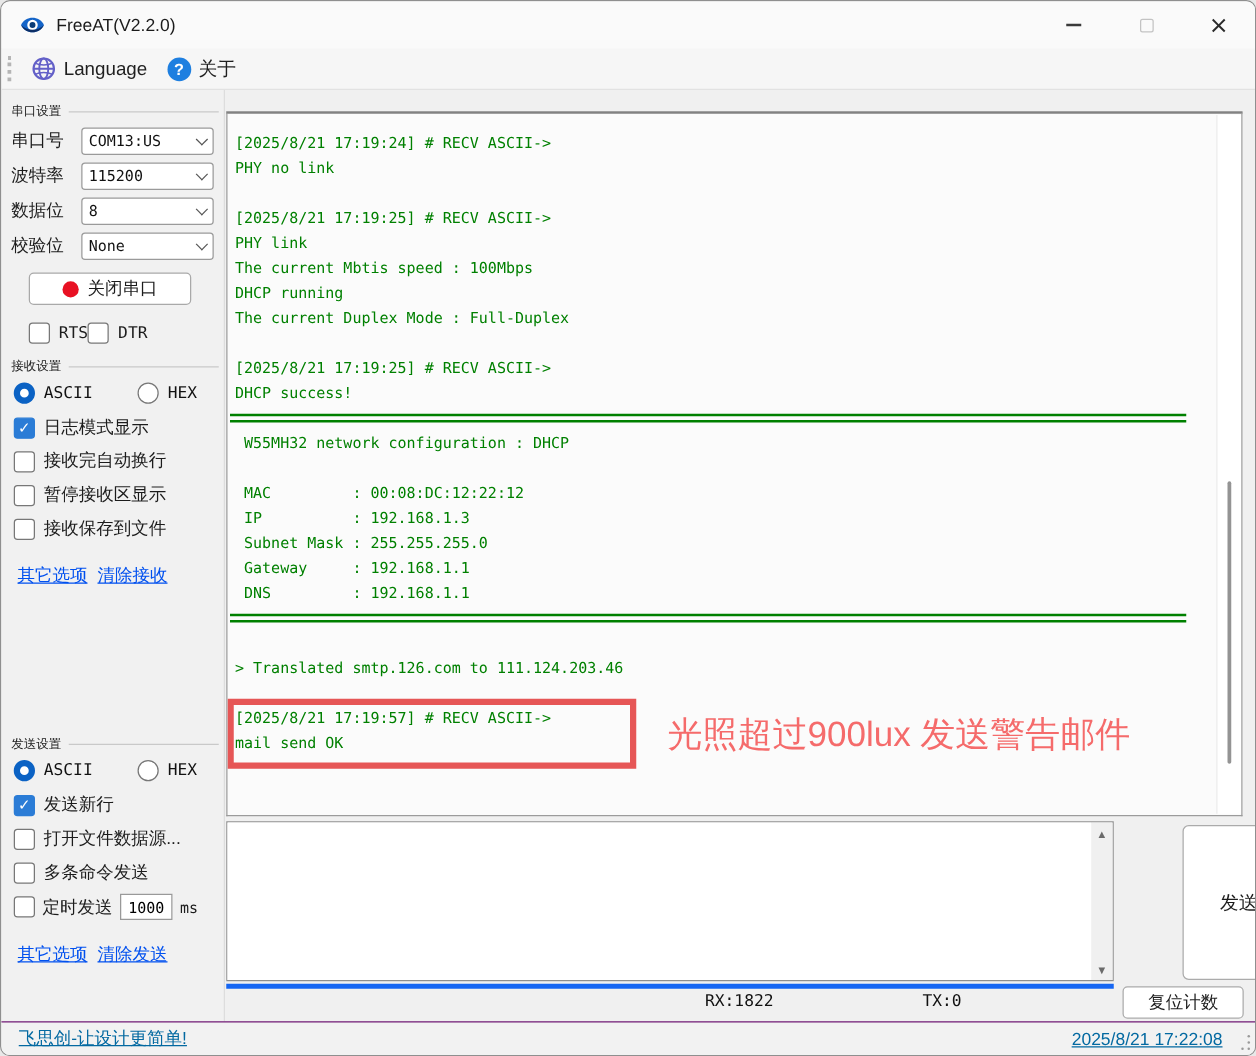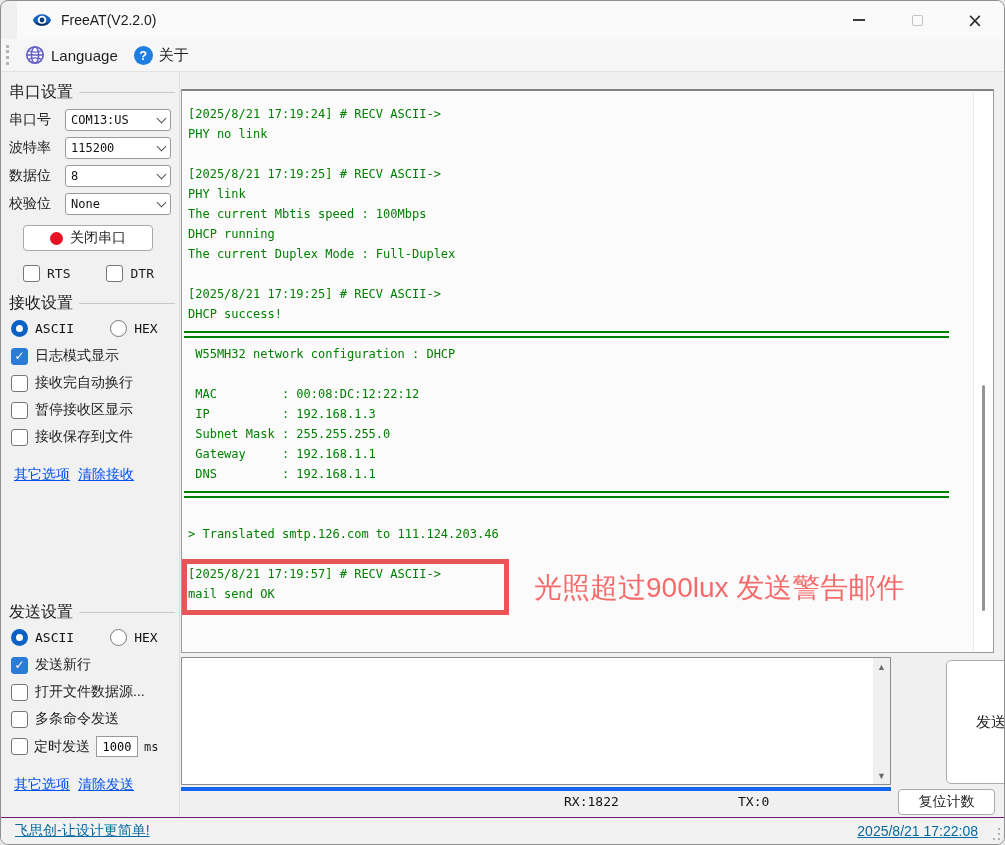--- a/index.html
+++ b/index.html
@@ -5,21 +5,21 @@
   * { margin:0; padding:0; box-sizing:border-box; }
   html,body { width:1005px; height:845px; background:#e8e8e8; font-family:"Liberation Sans","DejaVu Sans",sans-serif; }
   :root{
     --log-green:#008000; --annotation-red:#f56b6b; --box-red:#e65656;
     --accent-blue:#2b7cd6; --link-blue:#0050ef; --progress-blue:#1666f2;
   }
   .window{ position:relative; width:1005px; height:845px; background:#f0f0f0;
     border:1px solid #8f8f8f; border-radius:8px; overflow:hidden; }
 
   
-  .titlebar{ position:absolute; left:16px; top:0; right:0; height:38px; background:#fafafa;
+  .titlebar{ position:absolute; left:0; top:0; right:0; height:38px; background:#fafafa;
     display:flex; align-items:center; padding-left:14px; }
   .app-logo{ width:22px; height:22px; margin-right:8px; flex:none; }
   .win-title{ font-size:14px; color:#1b1b1b; }
   .win-controls{ position:absolute; right:0; top:0; height:38px; display:flex; }
   .wc{ width:58px; height:38px; display:flex; align-items:center; justify-content:center; cursor:pointer; }
   .wc-min i{ display:block; width:12px; height:2px; background:#3a3a3a; }
   .wc-max i{ display:block; width:11px; height:11px; border:1px solid #c3c3c3; border-radius:2px; }
   .wc-close{ font-size:19px; color:#2a2a2a; font-family:"DejaVu Sans",sans-serif; }
 
   
@@ -28,40 +28,40 @@
   .tb-grip{ width:3px; height:20px; border-left:3px dotted #b5b5b5; margin:0 8px 0 5px; }
   .tb-btn{ display:flex; align-items:center; gap:6px; padding:4px 8px; cursor:pointer; }
   .tb-label{ font-size:15px; color:#1f1f1f; }
   .help-icon{ width:19px; height:19px; border-radius:50%; background:#1e7fe0; color:#fff;
     font-size:13px; font-weight:bold; display:flex; align-items:center; justify-content:center; }
 
   
   .left-panel{ position:absolute; left:0; top:71px; width:179px; height:747px;
     background:#f1f1f1; border-right:1px solid #dddddd; padding-top:8px; }
   .group-title{ display:flex; align-items:center; gap:6px; margin:2px 4px 6px 8px;
-    font-size:16px; color:#1c1c1c; }
+    font-size:10px; color:#1c1c1c; }
   .group-title::after{ content:""; flex:1; height:1px; background:#c9c9c9; }
   .frow{ display:flex; align-items:center; height:22px; margin:0 8px 6px 8px; }
   .flabel{ width:56px; flex:none; font-size:14px; color:#1c1c1c; }
   .fselect{ flex:1; height:22px; background:#fff; border:1px solid #9a9a9a; border-radius:3px;
     display:flex; align-items:center; padding:0 5px; cursor:pointer; }
   .fvalue{ flex:1; font-size:12px; font-family:"DejaVu Sans Mono","Liberation Mono",monospace; color:#111; white-space:nowrap; overflow:hidden; }
   .caret{ width:7px; height:7px; border-right:1.5px solid #555; border-bottom:1.5px solid #555;
     transform:rotate(45deg); margin-top:-4px; flex:none; }
   .close-port{ margin:10px 26px 8px 22px; width:130px; height:26px; background:#fff;
     border:1px solid #a9a9a9; border-radius:4px; display:flex; align-items:center; justify-content:center;
     gap:7px; font-size:14px; color:#1c1c1c; cursor:pointer; }
   .red-dot{ width:13px; height:13px; border-radius:50%; background:#e81123; }
   .cbrow{ display:flex; align-items:center; gap:7px; height:20px; margin:0 0 7px 22px;
     font-size:14px; color:#1c1c1c; cursor:pointer; }
   .cbrow.opt{ margin-left:10px; }
   .cb{ width:17px; height:17px; background:#fff; border:1px solid #777; border-radius:3px; flex:none;
     display:flex; align-items:center; justify-content:center; }
   .cb.checked{ background:var(--accent-blue); border-color:var(--accent-blue); color:#fff; font-size:12px; }
-  .rtsdtr{ display:flex; margin:12px 0 10px 22px; gap:36px; }
+  .rtsdtr{ display:flex; margin:12px 0 10px 22px; }
   .rtsdtr .cbrow{ margin:0; font-family:"DejaVu Sans Mono","Liberation Mono",monospace; font-size:13px; }
   .radiorow{ display:flex; gap:36px; margin:2px 0 9px 10px; }
   .radio{ display:flex; align-items:center; gap:7px; font-size:13px;
     font-family:"DejaVu Sans Mono","Liberation Mono",monospace; color:#111; cursor:pointer; }
   .rd{ width:17px; height:17px; border-radius:50%; background:#fff; border:1px solid #777; flex:none; }
   .rd.sel{ border:5px solid #0b62c4; background:#fff; }
   .linksrow{ display:flex; gap:8px; margin:19px 0 0 13px;font-family:Liberation Mono, monospace; }
   .linksrow a{ font-size:14px; color:var(--link-blue); text-decoration:underline; cursor:pointer; }
   .spacer{ height:116px; }
   .timedrow{ display:flex; align-items:center; gap:6px; margin:0 0 8px 10px; font-size:14px; color:#1c1c1c; }

